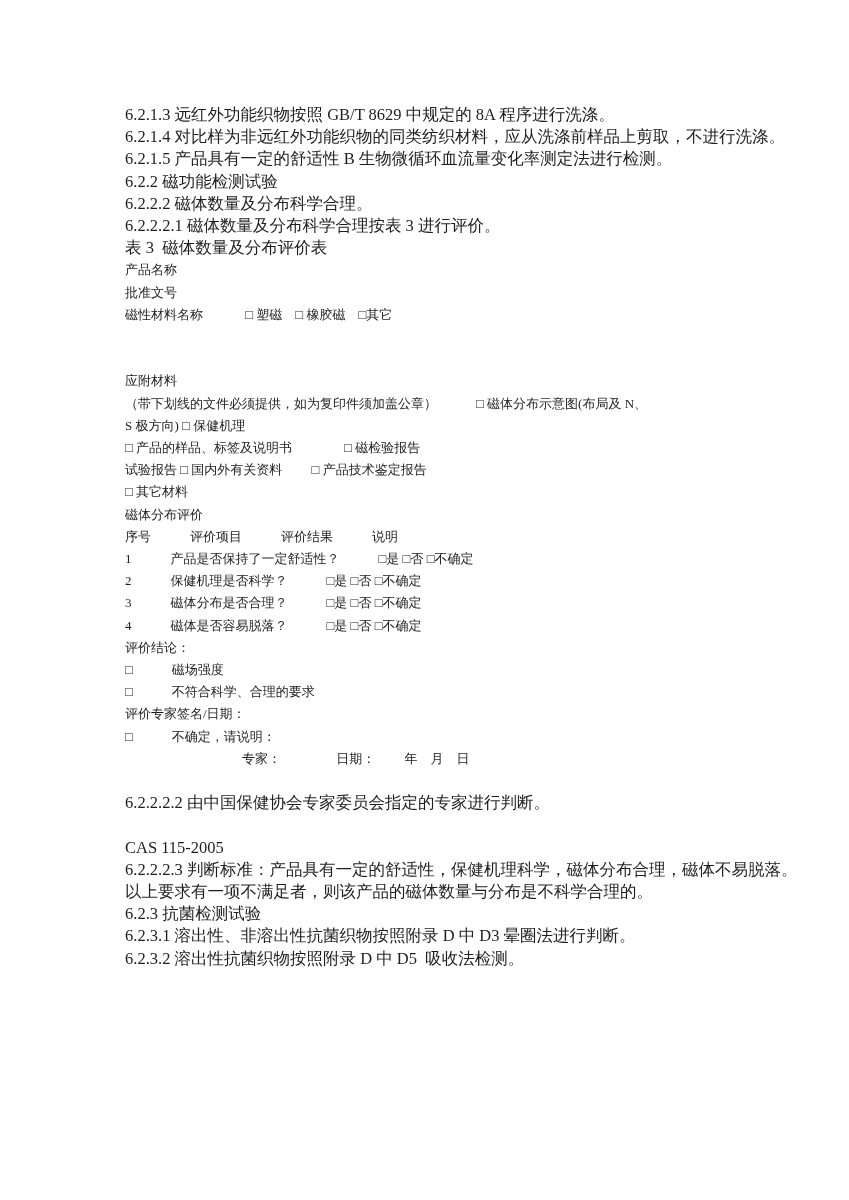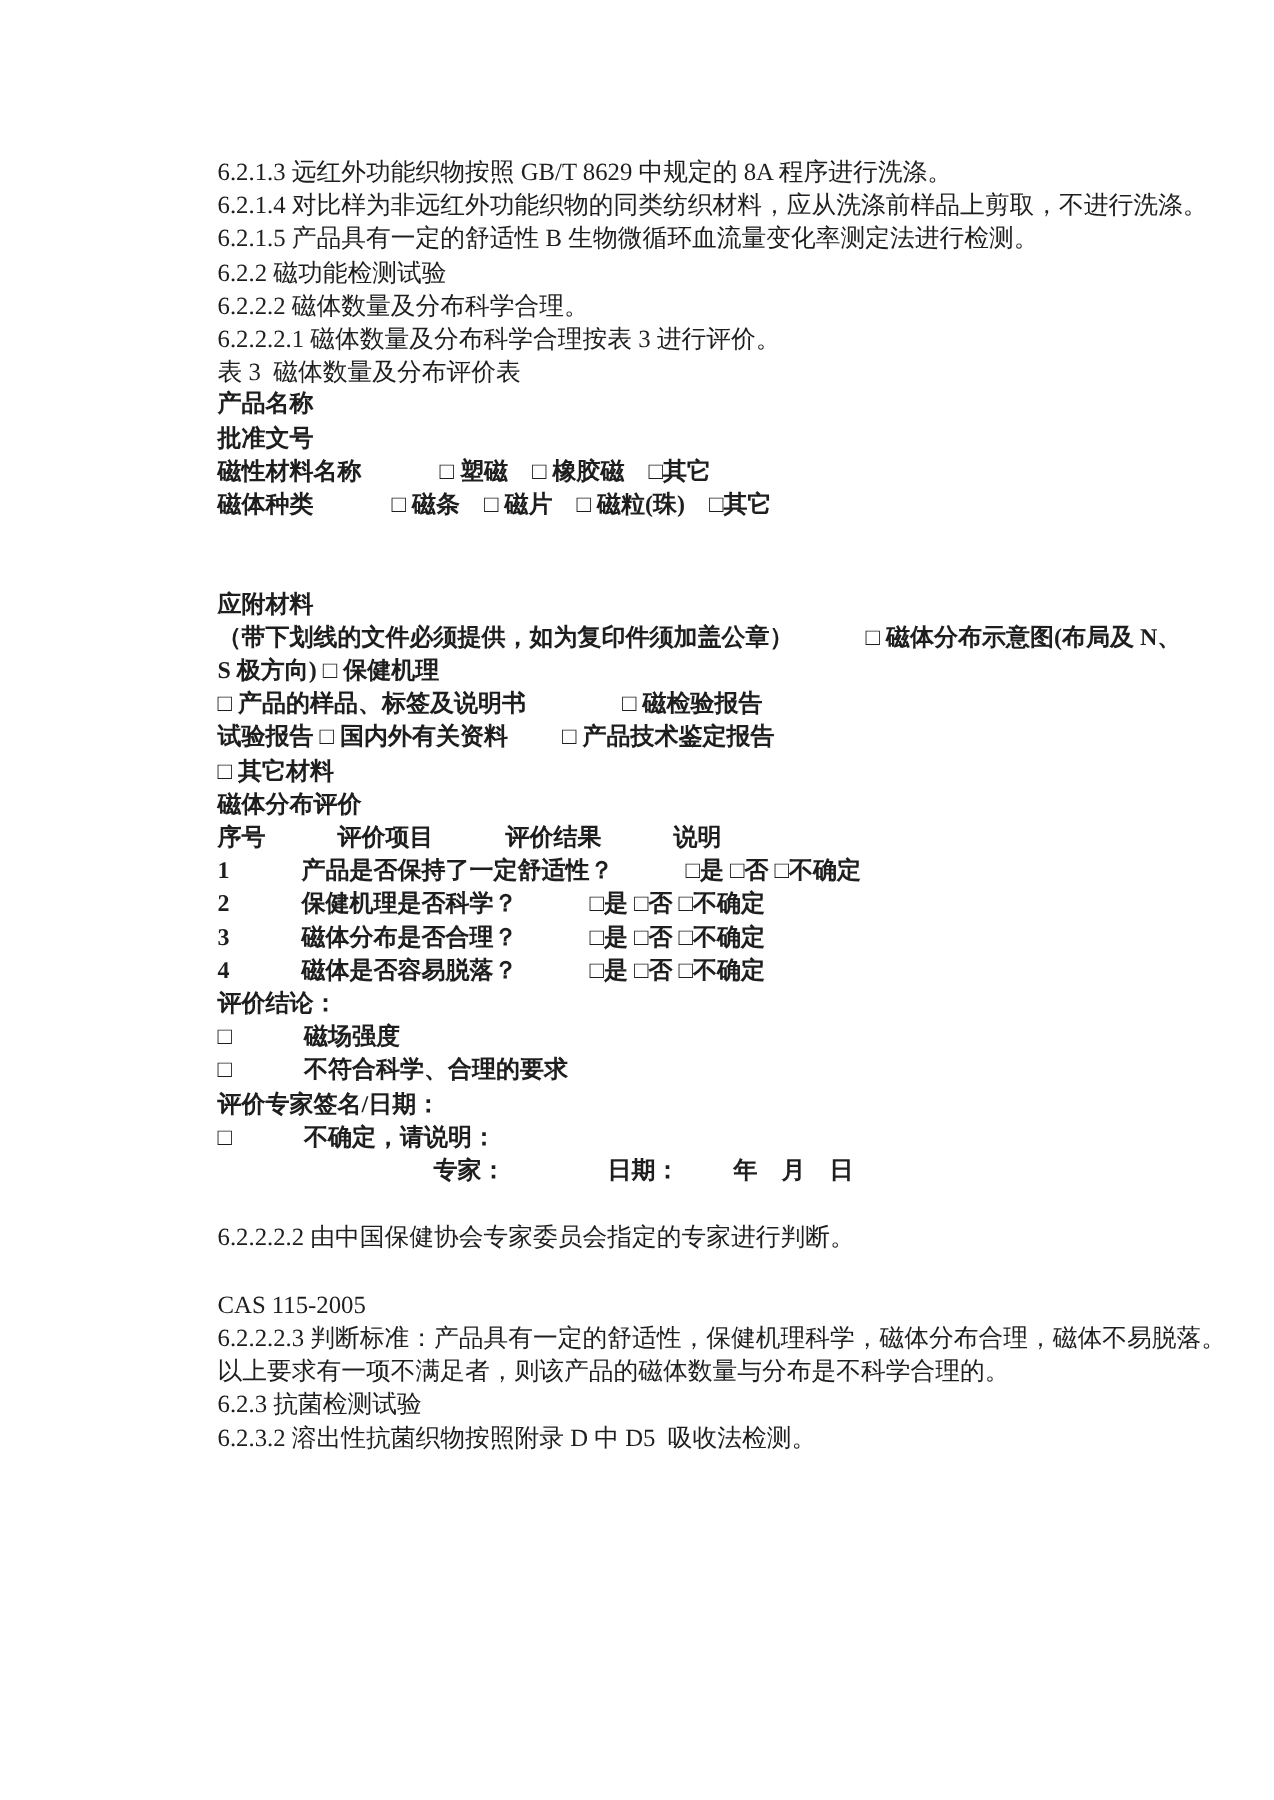--- a/index.html
+++ b/index.html
@@ -14,50 +14,47 @@
     background: #ffffff;
     overflow: hidden;
   }
   .content {
     position: absolute;
     left: 125px;
     top: 104px;
     right: 18px;
     font-family: "Liberation Serif", "DejaVu Serif", serif;
     color: #1e1e1e;
-    margin-left: 20px;
   }
   .line {
     white-space: pre;
     min-height: 22.2px;
     line-height: 22.2px;
     font-size: 16.5px;
     overflow: visible;
   }
   .line.sm {
-    font-size: 16px;
-    font-weight: bold;
+    font-size: 13px;
   }
 </style>
 </head>
 <body>
 
 <div class="page">
   <div class="content">
     <div class="line">6.2.1.3 远红外功能织物按照 GB/T 8629 中规定的 8A 程序进行洗涤。</div>
     <div class="line">6.2.1.4 对比样为非远红外功能织物的同类纺织材料，应从洗涤前样品上剪取，不进行洗涤。</div>
     <div class="line">6.2.1.5 产品具有一定的舒适性 B 生物微循环血流量变化率测定法进行检测。</div>
     <div class="line">6.2.2 磁功能检测试验</div>
     <div class="line">6.2.2.2 磁体数量及分布科学合理。</div>
     <div class="line">6.2.2.2.1 磁体数量及分布科学合理按表 3 进行评价。</div>
     <div class="line">表 3  磁体数量及分布评价表</div>
     <div class="line sm">产品名称</div>
     <div class="line sm">批准文号</div>
     <div class="line sm">磁性材料名称　　　 □ 塑磁　□ 橡胶磁　□其它</div>
-    <div class="line sm">磁体种类　　　 □ 磁条　□ 磁片　□ 磁粒(珠)　□其它</div>
     <div class="line sm"></div>
     <div class="line sm"></div>
     <div class="line sm">应附材料</div>
     <div class="line sm">（带下划线的文件必须提供，如为复印件须加盖公章）　　　□ 磁体分布示意图(布局及 N、</div>
     <div class="line sm">S 极方向) □ 保健机理</div>
     <div class="line sm">□ 产品的样品、标签及说明书　　　　□ 磁检验报告</div>
     <div class="line sm">试验报告 □ 国内外有关资料　　 □ 产品技术鉴定报告</div>
     <div class="line sm">□ 其它材料</div>
     <div class="line sm">磁体分布评价</div>
     <div class="line sm">序号　　　评价项目　　　评价结果　　　说明</div>
@@ -71,15 +68,16 @@
     <div class="line sm">评价专家签名/日期：</div>
     <div class="line sm">□　　　不确定，请说明：</div>
     <div class="line sm">　　　　　　　　　专家：　　　　 日期：　　 年　月　日</div>
     <div class="line"></div>
     <div class="line">6.2.2.2.2 由中国保健协会专家委员会指定的专家进行判断。</div>
     <div class="line"></div>
     <div class="line">CAS 115-2005</div>
     <div class="line">6.2.2.2.3 判断标准：产品具有一定的舒适性，保健机理科学，磁体分布合理，磁体不易脱落。</div>
     <div class="line">以上要求有一项不满足者，则该产品的磁体数量与分布是不科学合理的。</div>
     <div class="line">6.2.3 抗菌检测试验</div>
+    <div class="line">6.2.3.1 溶出性、非溶出性抗菌织物按照附录 D 中 D3 晕圈法进行判断。</div>
     <div class="line">6.2.3.2 溶出性抗菌织物按照附录 D 中 D5  吸收法检测。</div>
   </div>
 </div>
 
 </body></html>

